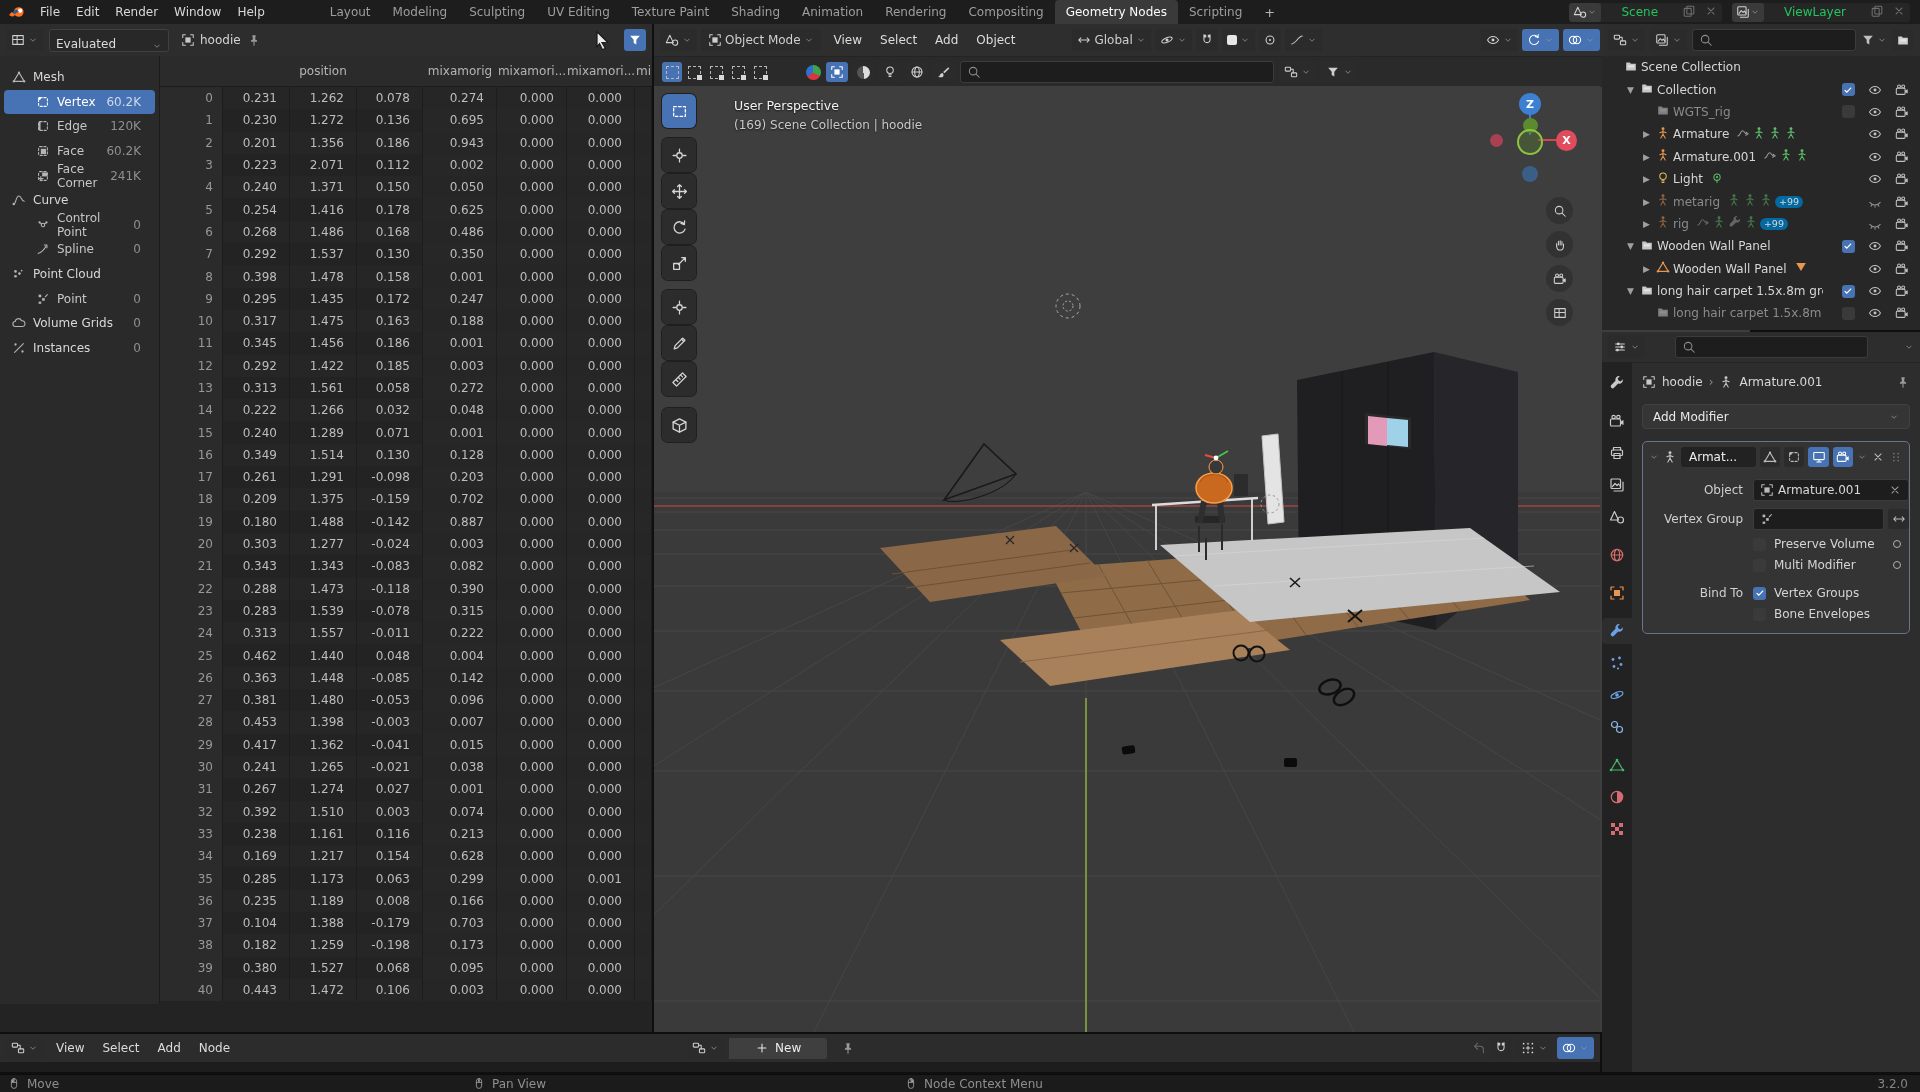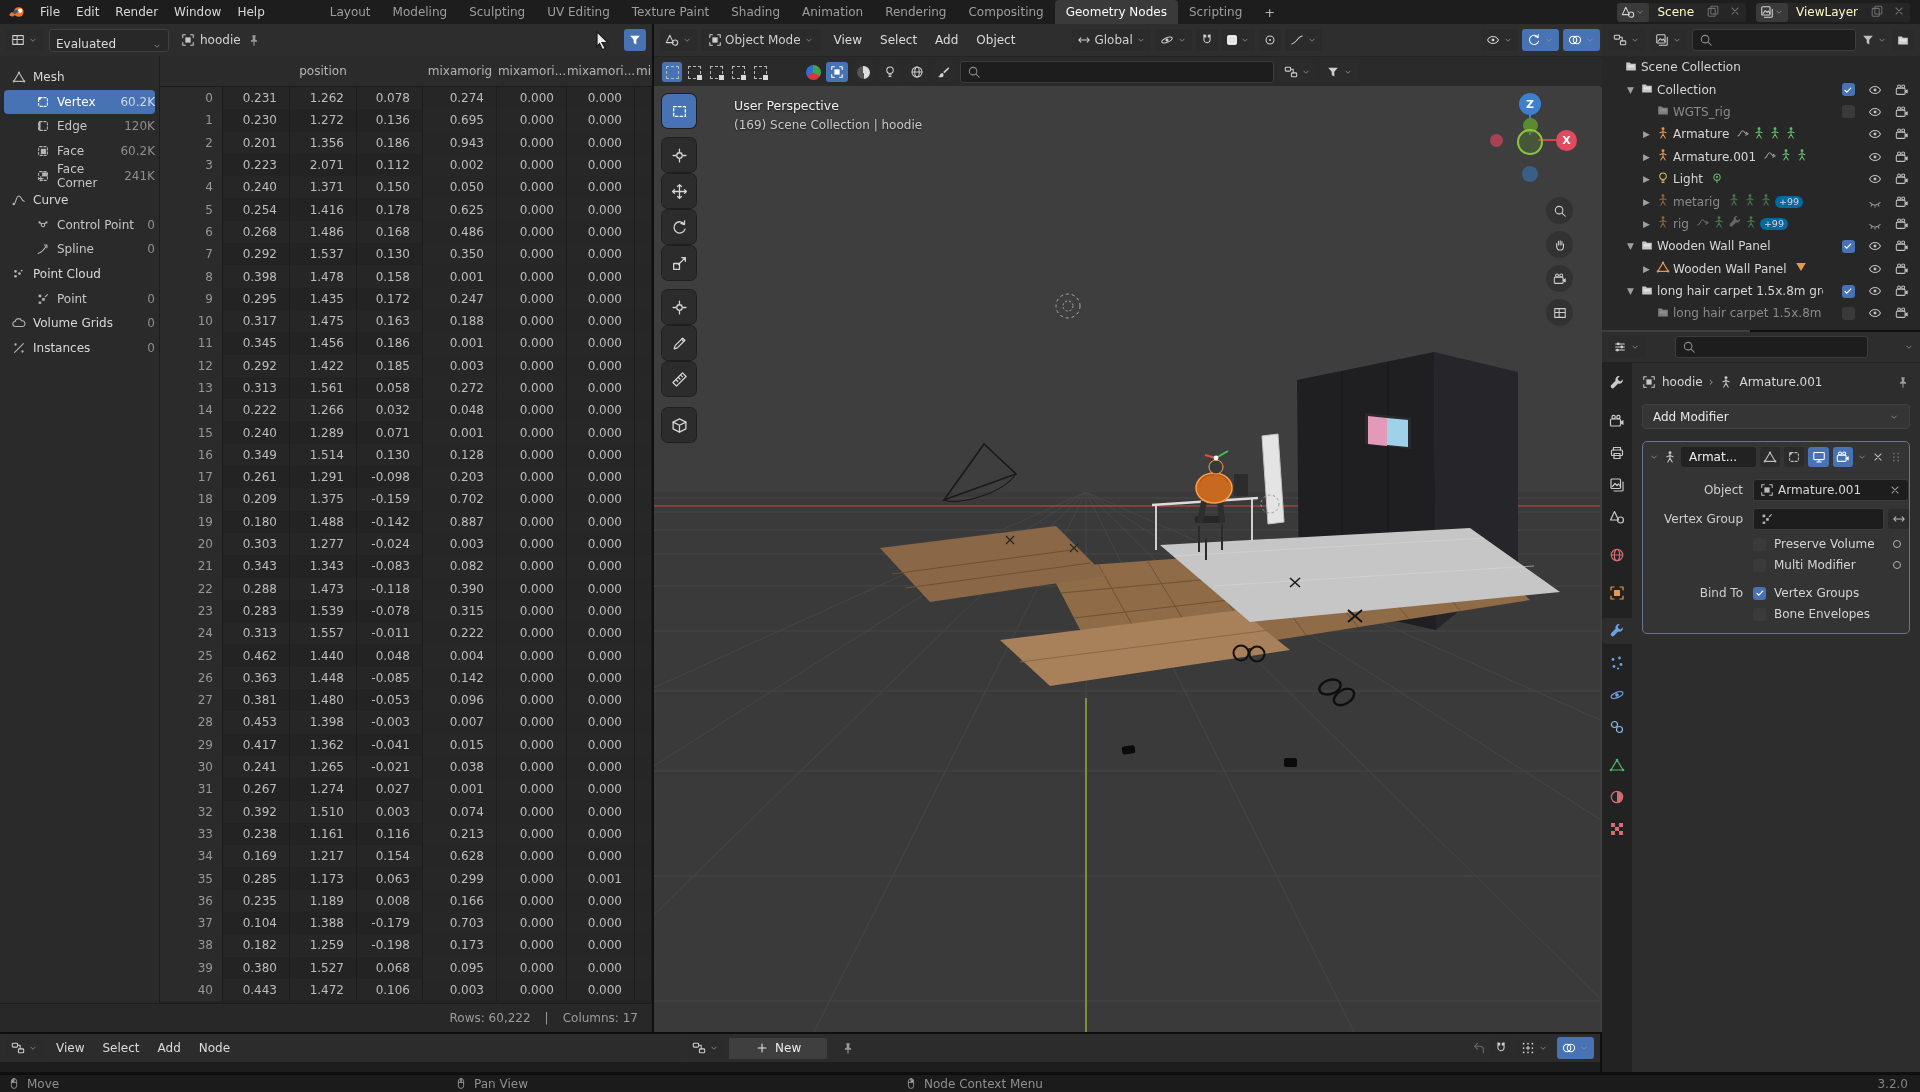--- a/index.html
+++ b/index.html
@@ -13,36 +13,36 @@
   
   #topbar{left:0;top:0;width:1920px;height:24px;background:#1d1d1d;display:flex;align-items:center;padding:0 6px;box-sizing:border-box}
   #logo{width:18px;height:16px;margin:0 6px 0 2px}
   .mi{padding:2px 8px;color:#d8d8d8;border-radius:3px;cursor:default}
   #tabs{display:flex;margin-left:46px;height:24px;align-items:stretch}
   .tab{padding:4px 11px;color:#9e9e9e;display:flex;align-items:center}
   .tab.act{background:#3a3a3a;color:#fbfbfb;border-radius:4px 4px 0 0}
   .tab.addt{color:#b5b5b5;font-size:13px}
   .tbchip{display:flex;align-items:center;background:#262626;border-radius:3px;height:19px;margin-left:10px;overflow:hidden}
   .tbchip .icbx{background:#3a3a3a;height:19px;display:flex;align-items:center;padding:0 4px;border-radius:3px}
-  .tbchip .lb{padding:0 8px;color:#fef9c3}
+  .tbchip .lb{padding:0 20px;color:#22c55e}
   .tbchip .dim{color:#6f6f6f;padding:0 4px}
   
   .chip{display:flex;align-items:center;gap:3px;background:#2b2b2b;border-radius:3px;height:22px;padding:0 5px;color:#cfcfcf}
   .chip.blue{background:#4772b3;color:#fff}
   .field{background:#1d1d1d;border:1px solid #3c3c3c;border-radius:3px;height:20px;display:flex;align-items:center;padding:0 6px;color:#d8d8d8}
   .menu{padding:3px 9px;color:#dcdcdc}
   
   #spreadsheet{left:0;top:24px;width:652px;height:1008px;background:#232323}
   .ss-h{height:32px;background:#2d2d2d;display:flex;align-items:center;padding:0 6px;gap:6px}
   .sel{background:#282828;border:1px solid #404040;border-radius:3px;height:21px;display:flex;align-items:flex-end;padding:0 6px;gap:6px;color:#dcdcdc}
   #ss-body{position:absolute;top:32px;left:0;right:0;bottom:28px;display:flex}
   #ds-list{width:160px;background:#2a2a2a;padding-top:9px;box-sizing:border-box;border-right:1px solid #1c1c1c}
   .ds{height:24.6px;display:flex;align-items:center;gap:7px;padding-left:32px;color:#c6c6c6;margin:0 4px;border-radius:4px}
   .ds.hd{padding-left:8px;color:#d8d8d8}
-  .ds .ct{margin-left:auto;padding-right:0;color:#8f8f8f}
+  .ds .ct{margin-left:auto;padding-right:14px;color:#8f8f8f}
   .ds.sel2{background:#4772b3;color:#fff}
   .ds.sel2 .ct{color:#cdd9ee}
   #tbl{flex:1;position:relative;background:#232323;overflow:hidden}
   .tgrid{display:grid;grid-template-columns:63px 67px 67px 66px 74px 70px 68px 1fr}
   #thead{height:30px;background:#2b2b2b;border-bottom:1px solid #1b1b1b;color:#b5b5b5}
   #thead .th{display:flex;align-items:center;justify-content:center;overflow:hidden;white-space:nowrap}
   .tr{height:22.3px}
   .td{display:flex;align-items:center;justify-content:flex-end;padding-right:12px;color:#bdbdbd;border-right:1px solid #1d1d1d;overflow:hidden}
   .td.idx{background:#2b2b2b;color:#989898;padding-right:9px}
   .tr:nth-child(odd) .td:not(.idx){background:#262626}
@@ -1040,25 +1040,20 @@
             <div class="td">0.443</div>
             <div class="td">1.472</div>
             <div class="td">0.106</div>
             <div class="td m">0.003</div>
             <div class="td m">0.000</div>
             <div class="td m">0.000</div>
             <div class="td m"></div>
           </div>
         </div>
     </div>
-  </div>
-  <div id="ss-foot">
-    <span>Rows: 60,222</span>
-    <span>|</span>
-    <span>Columns: 17</span>
   </div>
 </div>
 
 <div id="viewport" class="abs">
   <div class="vp-h1">
     <span class="chip">
         <svg class="ic">
           <use href="#sym-scene"></use>
         </svg>
         <svg class="ic chev">
@@ -2048,21 +2043,21 @@
   <div id="nd-dots"></div>
 </div>
 
 <div id="status" class="abs">
     <span class="hint" style="left:8px">
      <svg class="ic">
         <use href="#sym-mouse-left"></use>
       </svg>
      <span>Move</span>
     </span>
-    <span class="hint" style="left:455px">
+    <span class="hint" style="left:473px">
      <svg class="ic">
         <use href="#sym-mouse-middle"></use>
       </svg>
      <span>Pan View</span>
     </span>
     <span class="hint" style="left:905px">
      <svg class="ic">
         <use href="#sym-mouse-right"></use>
       </svg>
      <span>Node Context Menu</span>

